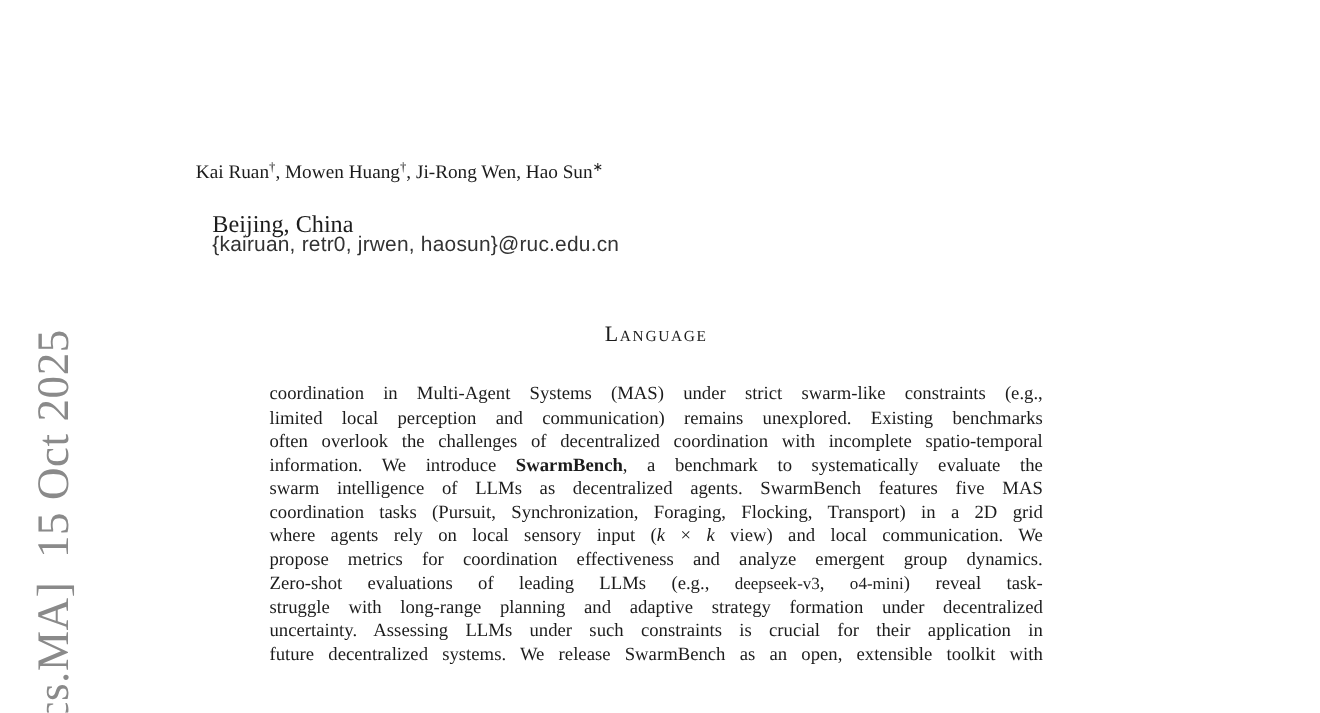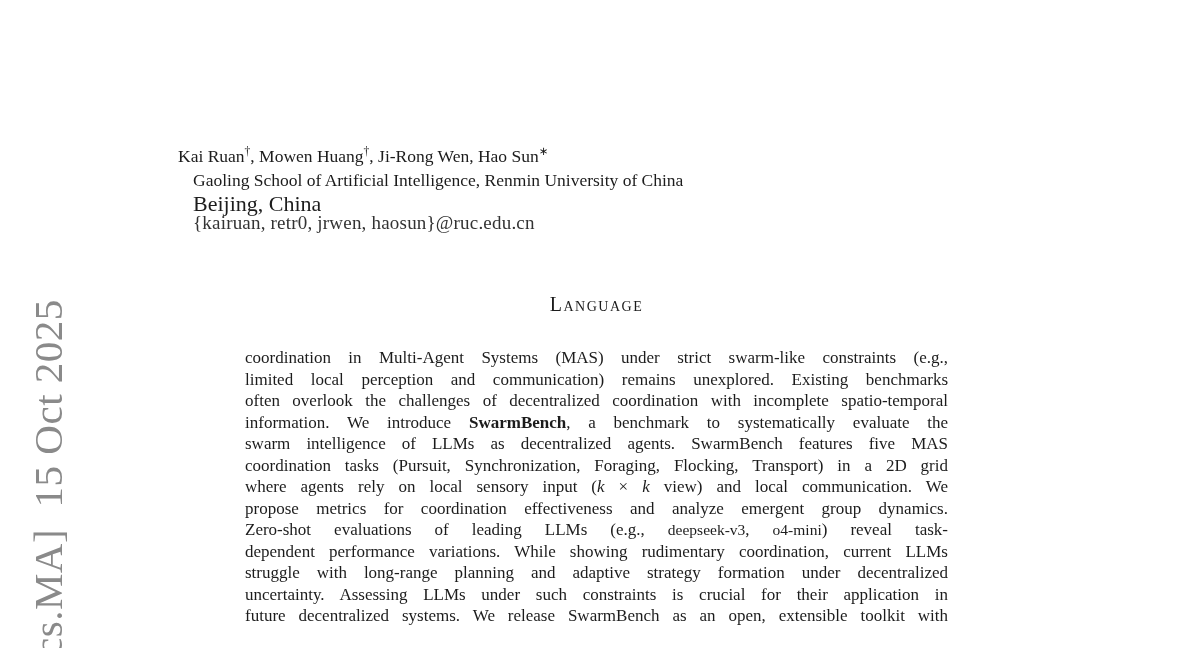--- a/index.html
+++ b/index.html
@@ -19,21 +19,21 @@
   }
   .authors{
     position:absolute;left:178px;top:146px;font-size:17.5px;font-weight:normal;
     white-space:nowrap;
   }
   .authors sup{font-size:11.5px;line-height:0;}
   .affil1{position:absolute;left:193px;top:170px;font-size:17.5px;white-space:nowrap;}
   .affil2{position:absolute;left:193px;top:191px;font-size:22px;white-space:nowrap;}
   .email{
     position:absolute;left:193px;top:212px;font-size:19px;
-    font-family:Liberation Serif, serif;color:#333333;
+    font-family:Liberation Sans, sans-serif;color:#333333;
     letter-spacing:0.2px;white-space:pre;
   }
   .abs-head{
     position:absolute;left:190px;top:293px;width:813px;text-align:center;
     font-size:20px;font-variant:small-caps;letter-spacing:1.5px;
   }
   .abs-body{
     position:absolute;left:245px;top:347px;width:703px;
     font-size:17px;line-height:21.5px;text-align:justify;
   }
@@ -45,35 +45,33 @@
 </head>
 <body>
 
 <div class="page">
 
   <div class="watermark">cs.MA]  15 Oct 2025</div>
 
 
   <div class="authors"><span>Kai Ruan</span><sup>†</sup><span>, </span><span>Mowen Huang</span><sup>†</sup><span>, </span><span>Ji-Rong Wen</span><span>, </span><span>Hao Sun</span><sup>∗</sup></div>
 
-  <div class="affil1">Gaoling School of Artificial Intelligence, Renmin University of China</div>
   <div class="affil2">Beijing, China</div>
   <div class="email">{kairuan, retr0, jrwen, haosun}@ruc.edu.cn</div>
 
   <div class="abs-head">Language</div>
 
   <div class="abs-body">
     <div class="ln"><span>coordination in Multi-Agent Systems (MAS) under strict swarm-like constraints (e.g.,</span></div>
     <div class="ln"><span>limited local perception and communication) remains unexplored. Existing benchmarks</span></div>
     <div class="ln"><span>often overlook the challenges of decentralized coordination with incomplete spatio-temporal</span></div>
     <div class="ln"><span>information. We introduce </span><span class="b">SwarmBench</span><span>, a benchmark to systematically evaluate the</span></div>
     <div class="ln"><span>swarm intelligence of LLMs as decentralized agents. SwarmBench features five MAS</span></div>
     <div class="ln"><span>coordination tasks (Pursuit, Synchronization, Foraging, Flocking, Transport) in a 2D grid</span></div>
     <div class="ln"><span>where agents rely on local sensory input (</span><span class="it">k</span><span> × </span><span class="it">k</span><span> view) and local communication. We</span></div>
     <div class="ln"><span>propose metrics for coordination effectiveness and analyze emergent group dynamics.</span></div>
     <div class="ln"><span>Zero-shot evaluations of leading LLMs (e.g., </span><span class="tt">deepseek-v3</span><span>, </span><span class="tt">o4-mini</span><span>) reveal task-</span></div>
-    <div class="ln"><span>dependent performance variations. While showing rudimentary coordination, current LLMs</span></div>
     <div class="ln"><span>struggle with long-range planning and adaptive strategy formation under decentralized</span></div>
     <div class="ln"><span>uncertainty. Assessing LLMs under such constraints is crucial for their application in</span></div>
     <div class="ln"><span>future decentralized systems. We release SwarmBench as an open, extensible toolkit with</span></div>
   </div>
 
 </div>
 
 </body></html>

